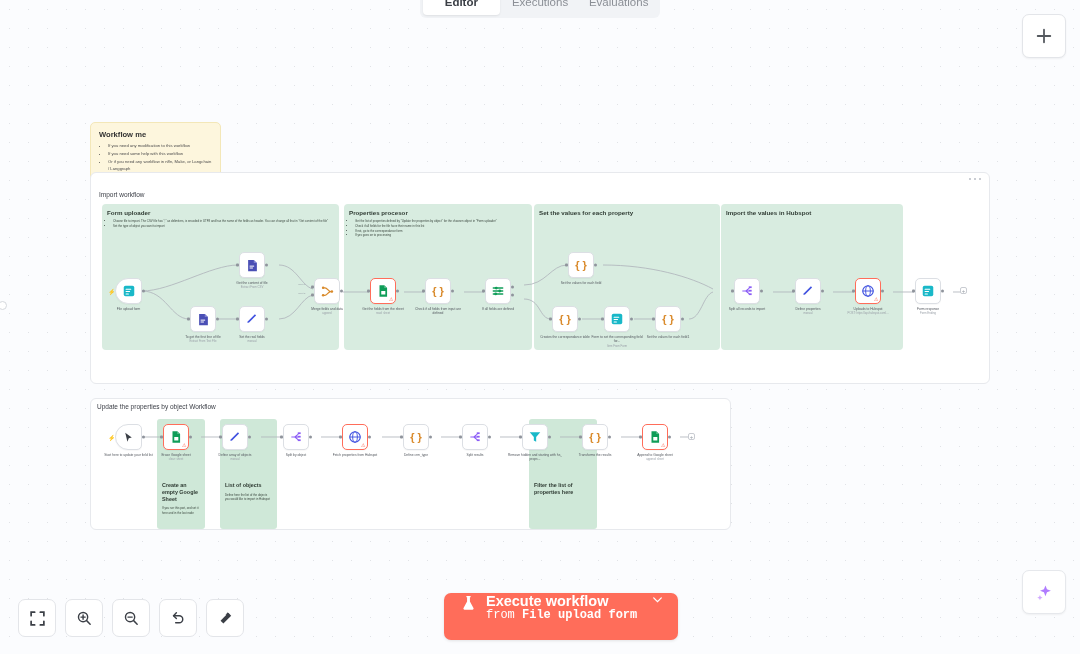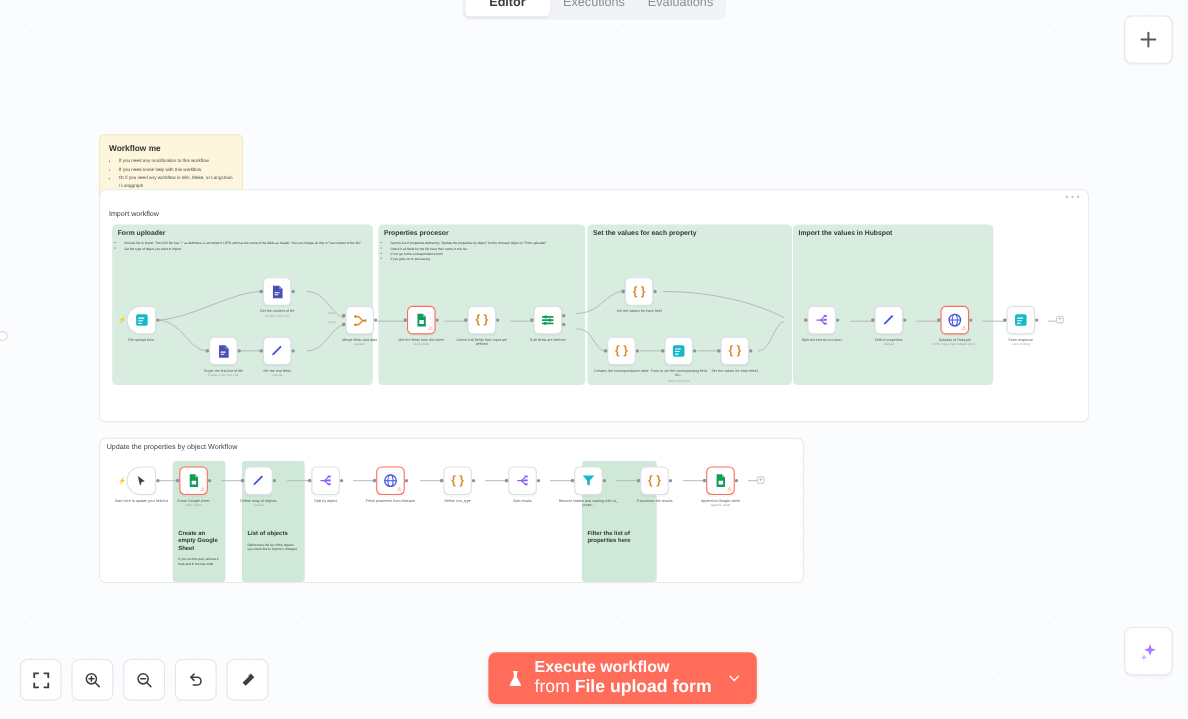--- a/index.html
+++ b/index.html
@@ -65,29 +65,29 @@
     display: flex; align-items: center; justify-content: center;
     cursor: pointer;
   }
   .tool-btn svg { width: 17px; height: 17px; }
 
   
   #execute-workflow-button {
     position: absolute; left: 444px; bottom: 14px;
     height: 47px; min-width: 190px;
     background: #ff6d5a; border-radius: 7px;
-    display: flex; align-items: center;
+    display: flex; 
     padding: 0 6px 0 16px;
     color: #fff; cursor: pointer;
     box-shadow: 0 1px 3px rgba(0,0,0,.10);
   }
   #execute-workflow-button .flask { width: 17px; margin-right: 9px; flex: 0 0 auto; }
   .exec-labels { display: flex; flex-direction: column; line-height: 1.12; }
   .exec-main { font-size: 14.5px; font-weight: 600; }
-  .exec-sub { font-size: 16px; }
+  .exec-sub { font-size: 12px; font-family: Liberation Mono, monospace; }
   .exec-sub b { font-weight: 700; }
   .exec-caret { margin-left: 14px; margin-right: 8px; }
 
   
   .sticky {
     position: absolute;
     border-radius: 5px;
     overflow: hidden;
   }
   .sticky-yellow {

